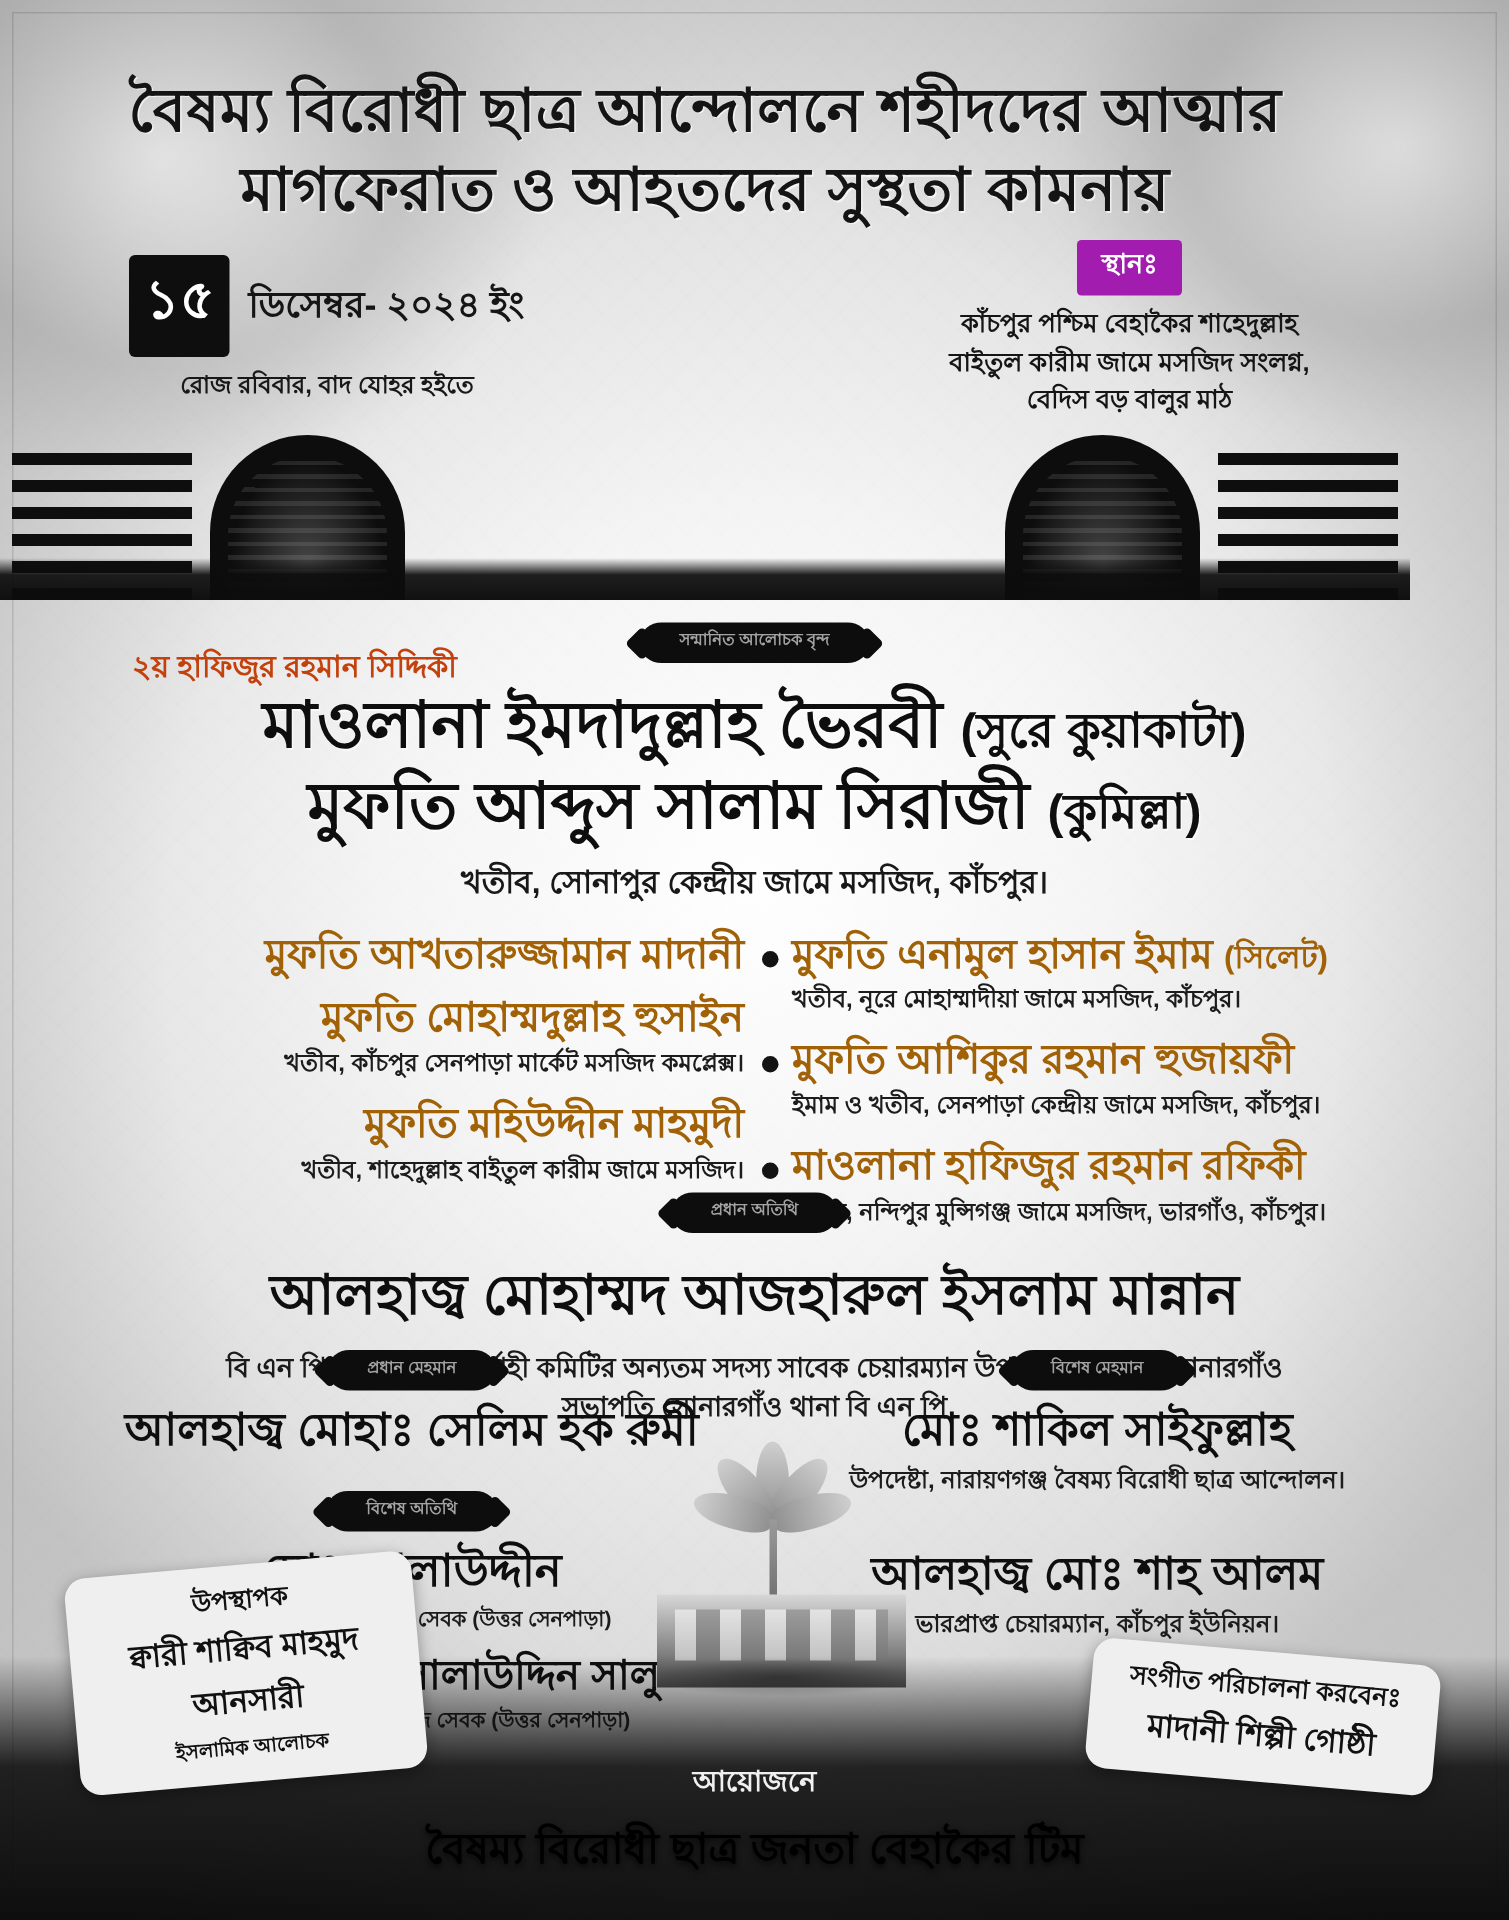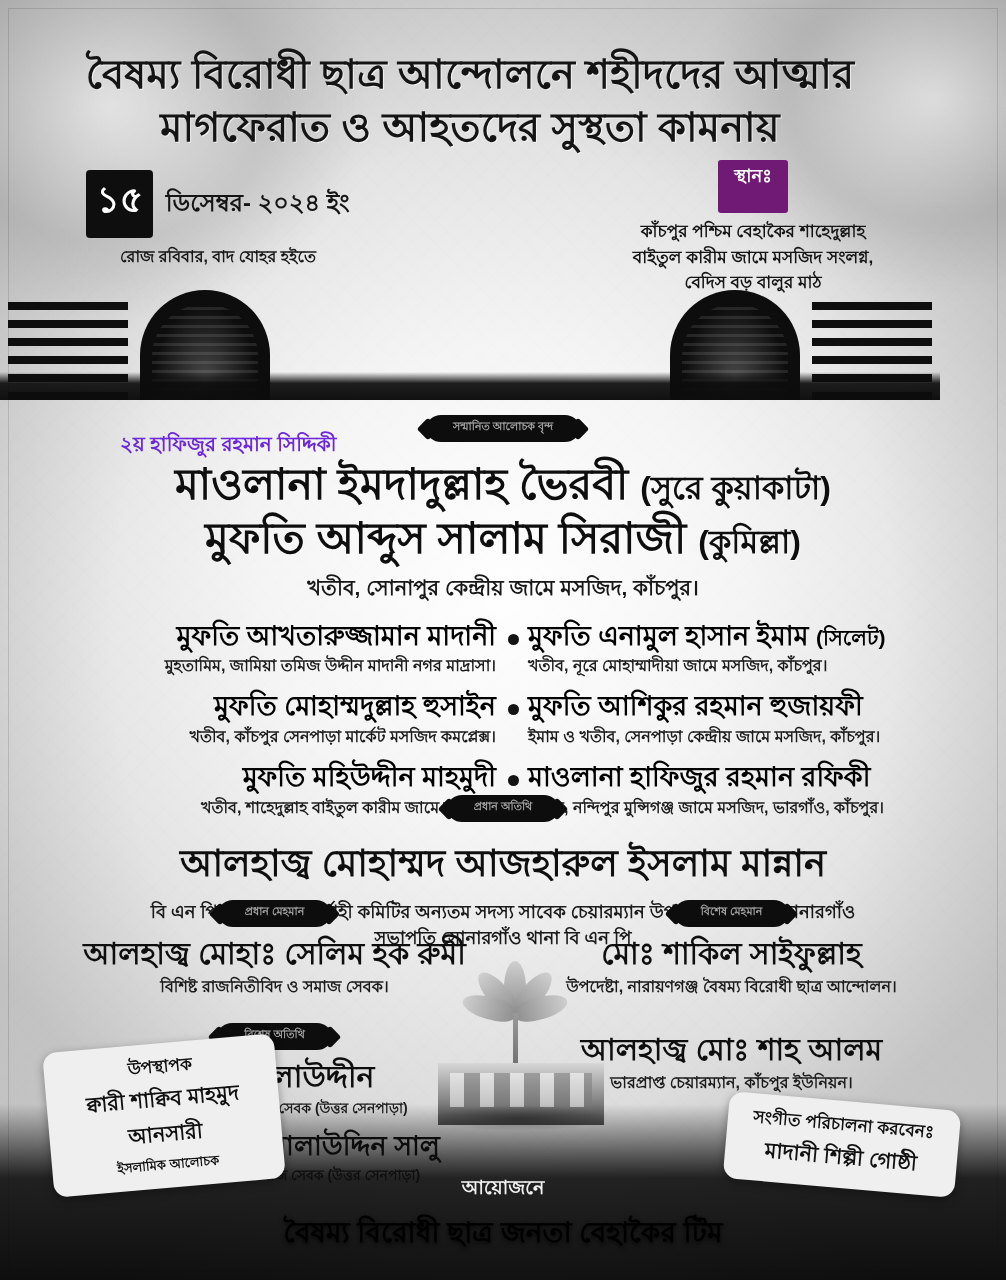--- a/index.html
+++ b/index.html
@@ -163,25 +163,25 @@
     color: #181818;
   }
   .venue-box {
     position: absolute;
     right: 62px; top: 160px;
     width: 250px;
     text-align: center;
   }
   .venue-label {
     display: inline-block;
-    background: #701a75;
+    background: #a21caf;
     color: #fff;
     font-size: 18px;
     font-weight: bold;
-    padding: 2px 16px 20px 16px;
+    padding: 2px 16px 4px 16px;
     border-radius: 3px;
   }
   .venue-text {
     margin-top: 6px;
     font-size: 17px;
     font-weight: bold;
     line-height: 1.5;
     color: #151515;
   }
 
@@ -213,22 +213,21 @@
   .speakers {
     position: absolute;
     left: 0; right: 0; top: 415px;
   }
   .sec-label-row { text-align: center; }
   .small-note-left {
     position: absolute;
     left: 88px; top: 14px;
     font-size: 20px;
     font-weight: bold;
-    color: #6d28d9;
-    margin-left: 32px;
+    color: #c2410c;
   }
   .headline {
     margin-top: 16px;
     text-align: center;
     font-size: 43px;
     font-weight: bold;
     line-height: 1.25;
     color: #0e0e0e;
     text-shadow: 1px 1px 0 rgba(255,255,255,0.6);
   }
@@ -257,21 +256,21 @@
   .person .bullet {
     position: absolute;
     left: 2px; top: 13px;
     width: 11px; height: 11px;
     border-radius: 50%;
     background: #131313;
   }
   .person .pname {
     font-size: 27px;
     font-weight: bold;
-    color: #000000;
+    color: #a16207;
     line-height: 1.18;
   }
   .person .pname .paren { font-size: 21px; }
   .person .pdesc {
     font-size: 16px;
     font-weight: bold;
     color: #1c1c1c;
     margin-top: 1px;
   }
   .col.left .person { text-align: right; padding-left: 0; padding-right: 4px; }
@@ -458,21 +457,20 @@
         <span class="paren">(কুমিল্লা)</span>
       </div>
     </div>
     <div class="headline-sub">খতীব, সোনাপুর কেন্দ্রীয় জামে মসজিদ, কাঁচপুর।</div>
 
     <div class="two-col">
       <div class="col left">
         <div class="person">
 
           <div class="pname">মুফতি আখতারুজ্জামান মাদানী</div>
-          <div class="pdesc">মুহতামিম, জামিয়া তমিজ উদ্দীন মাদানী নগর মাদ্রাসা।</div>
         </div>
         <div class="person">
 
           <div class="pname">মুফতি মোহাম্মদুল্লাহ হুসাইন</div>
           <div class="pdesc">খতীব, কাঁচপুর সেনপাড়া মার্কেট মসজিদ কমপ্লেক্স।</div>
         </div>
         <div class="person">
 
           <div class="pname">মুফতি মহিউদ্দীন মাহমুদী</div>
           <div class="pdesc">খতীব, শাহেদুল্লাহ বাইতুল কারীম জামে মসজিদ।</div>
@@ -508,21 +506,20 @@
     <div class="chief-desc">
       <div>বি এন পি এর জাতীয় নির্বাহী কমিটির অন্যতম সদস্য সাবেক চেয়ারম্যান উপজেলা পরিষদ সোনারগাঁও</div>
       <div>সভাপতি সোনারগাঁও থানা বি এন পি</div>
     </div>
   </div>
 
   <div class="guests">
     <div class="gcol">
       <span class="ribbon">প্রধান মেহমান</span>
       <div class="gname">আলহাজ্ব মোহাঃ সেলিম হক রুমী</div>
-      <div class="gdesc">বিশিষ্ট রাজনিতীবিদ ও সমাজ সেবক।</div>
       <div class="gap"></div>
       <span class="ribbon">বিশেষ অতিথি</span>
       <div class="gname">মোঃ আলাউদ্দীন</div>
       <div class="gdesc xs">বিশিষ্ট ব্যবসায়ী ও সমাজ সেবক (উত্তর সেনপাড়া)</div>
       <div class="gname sm">আলহাজ্ব মোঃ সালাউদ্দিন সালু</div>
       <div class="gdesc xs">বিশিষ্ট রাজনিতীবিদ ও সমাজ সেবক (উত্তর সেনপাড়া)</div>
     </div>
 
     <div class="gcol">
       <span class="ribbon">বিশেষ মেহমান</span>

